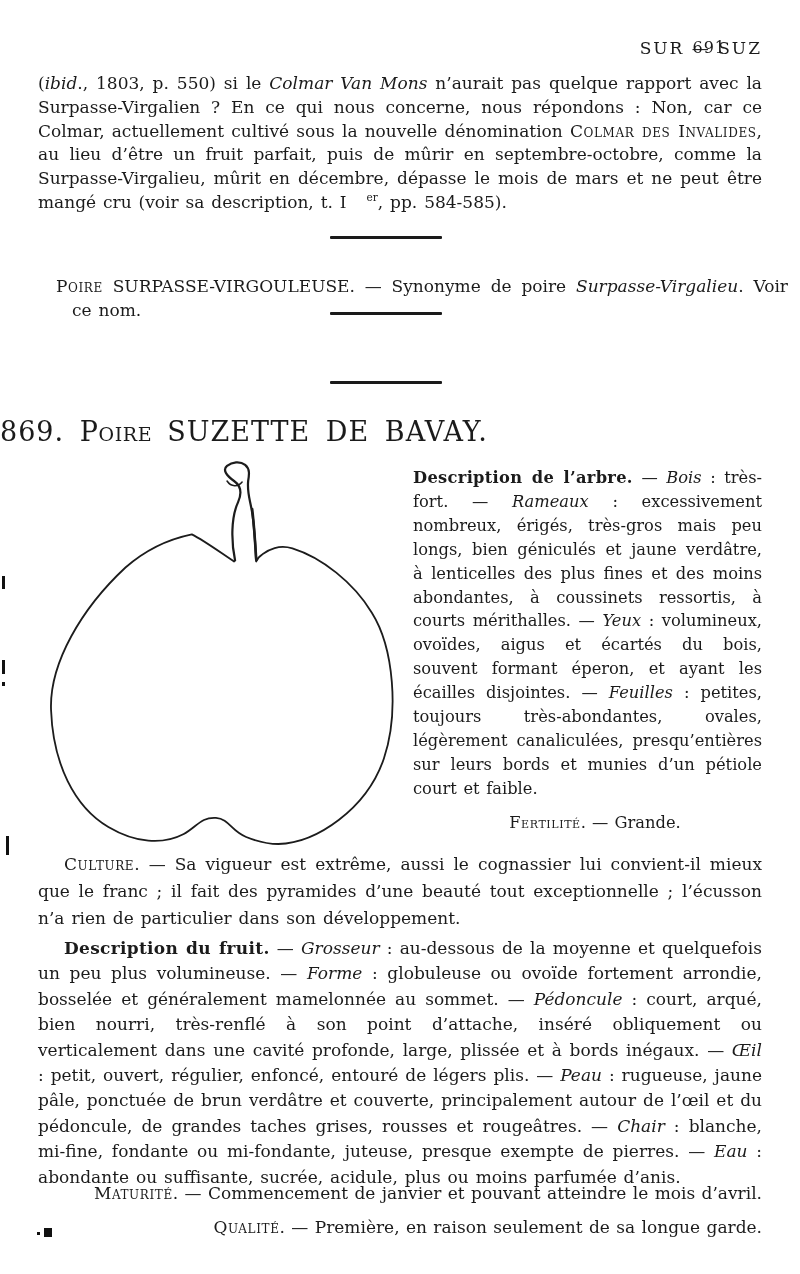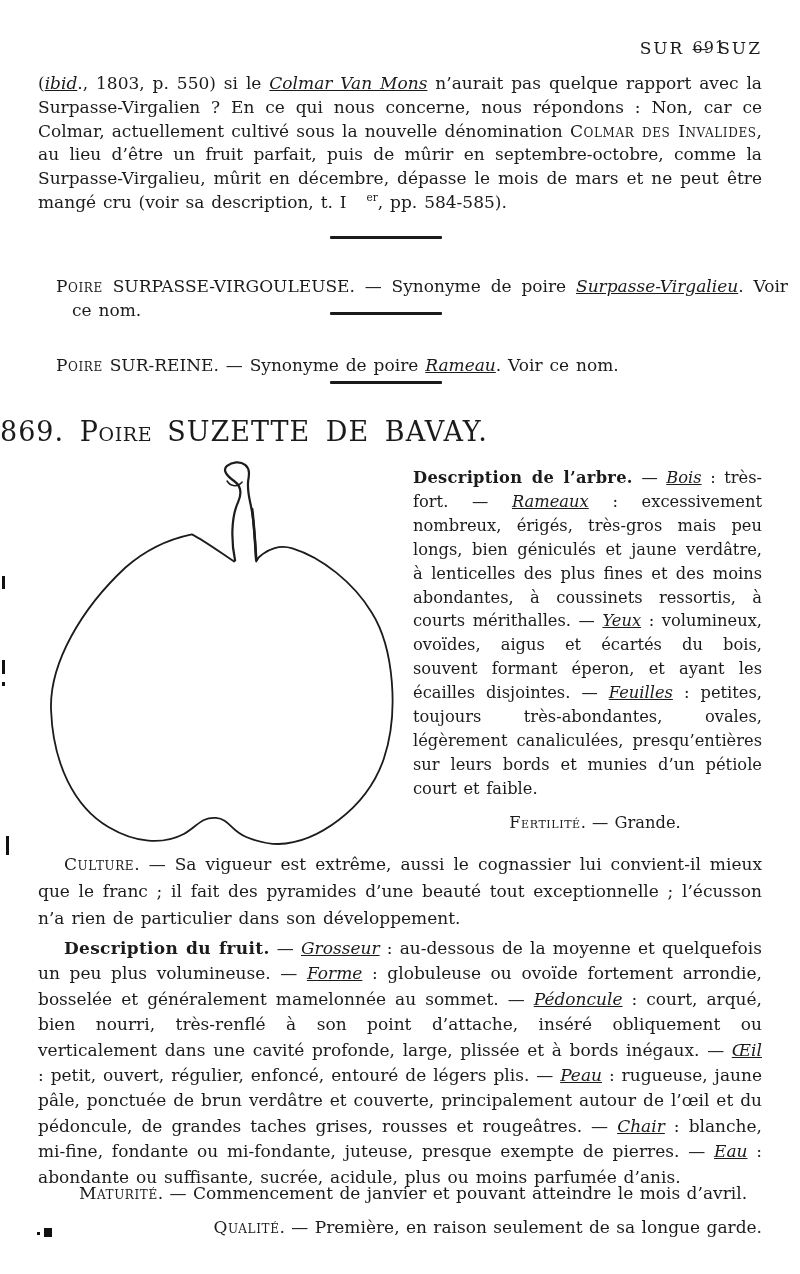--- a/index.html
+++ b/index.html
@@ -34,24 +34,24 @@
   
   .figure{position:absolute;left:40px;top:456px;width:362px;height:404px;margin:0;}
   .figure svg{display:block;width:100%;height:100%;}
   
   .col-right{position:absolute;left:413px;top:466px;width:349px;}
   .tree{font-size:16.3px;line-height:23.9px;}
   .fertility{margin:10px 0 0 0;font-size:16.3px;line-height:23px;text-indent:15px;text-align:center;word-spacing:1px;}
   
   .culture{position:absolute;top:851px;left:38px;width:724px;font-size:17px;line-height:27px;text-indent:26px;}
   .fruit{position:absolute;top:936px;left:38px;width:724px;font-size:17px;line-height:25.4px;text-indent:26px;}
-  .maturity{position:absolute;top:1183px;left:38px;width:724px;margin:0;font-size:17px;text-indent:26px;text-align:center;word-spacing:1px;}
+  .maturity{position:absolute;top:1183px;left:38px;width:724px;margin:0;font-size:17px;text-indent:26px;text-align:right;word-spacing:1px;}
   .quality{position:absolute;top:1217px;left:38px;width:724px;margin:0;font-size:17px;text-indent:26px;text-align:right;word-spacing:1px;}
   
-  .s-i{font-style:italic;text-decoration:underline;}
+  .s-i{font-style:italic;}
   .s-b{font-weight:700;letter-spacing:.3px;}
   .s-sc{font-variant:small-caps;letter-spacing:.6px;}
   .s-sup{vertical-align:super;font-size:.62em;line-height:0;margin-left:20px;}
   
   .artifact{position:absolute;background:#111;}
   .art-tick-a{left:2px;top:576px;width:3px;height:13px;}
   .art-tick-b{left:2px;top:660px;width:3px;height:14px;}
   .art-dot-b{left:2px;top:682px;width:3px;height:4px;}
   .art-tick-c{left:6px;top:836px;width:3px;height:19px;}
   .art-blot{left:44px;top:1228px;width:8px;height:9px;}
@@ -68,21 +68,20 @@
   </div>
 
   <p class="para intro"><span>(</span><span class="s-i">ibid</span><span>., 1803, p. 550) si le </span><span class="s-i">Colmar Van Mons</span><span> n’aurait pas quelque rapport avec la Surpasse-Virgalien ? En ce qui nous concerne, nous répondons : Non, car ce Colmar, actuellement cultivé sous la nouvelle dénomination </span><span class="s-sc">Colmar des Invalides</span><span>, au lieu d’être un fruit parfait, puis de mûrir en septembre-octobre, comme la Surpasse-Virgalieu, mûrit en décembre, dépasse le mois de mars et ne peut être mangé cru (voir sa description, t. I</span><span class="s-sup">er</span><span>, pp. 584-585).</span></p>
 
   <div class="rule rule-1"></div>
 
   <p class="entry entry-1"><span class="s-sc">Poire</span><span> SURPASSE-VIRGOULEUSE. — Synonyme de poire </span><span class="s-i">Surpasse-Virgalieu</span><span>. Voir ce nom.</span></p>
 
   <div class="rule rule-2"></div>
 
-  <p class="entry entry-2"><span class="s-sc">Poire</span><span> SUR-REINE. — Synonyme de poire </span><span class="s-i">Rameau</span><span>. Voir ce nom.</span></p>
 
   <div class="rule rule-3"></div>
 
   <h1 class="article-heading"><span>869. </span><span class="s-sc">Poire </span><span>SUZETTE DE BAVAY.</span></h1>
 
   <figure class="figure">
     <svg viewBox="0 0 360 400" xmlns="http://www.w3.org/2000/svg">
       <g fill="none" stroke="#1c1c1c" stroke-linecap="round" stroke-linejoin="round">
 
         <path stroke-width="1.8" d="

